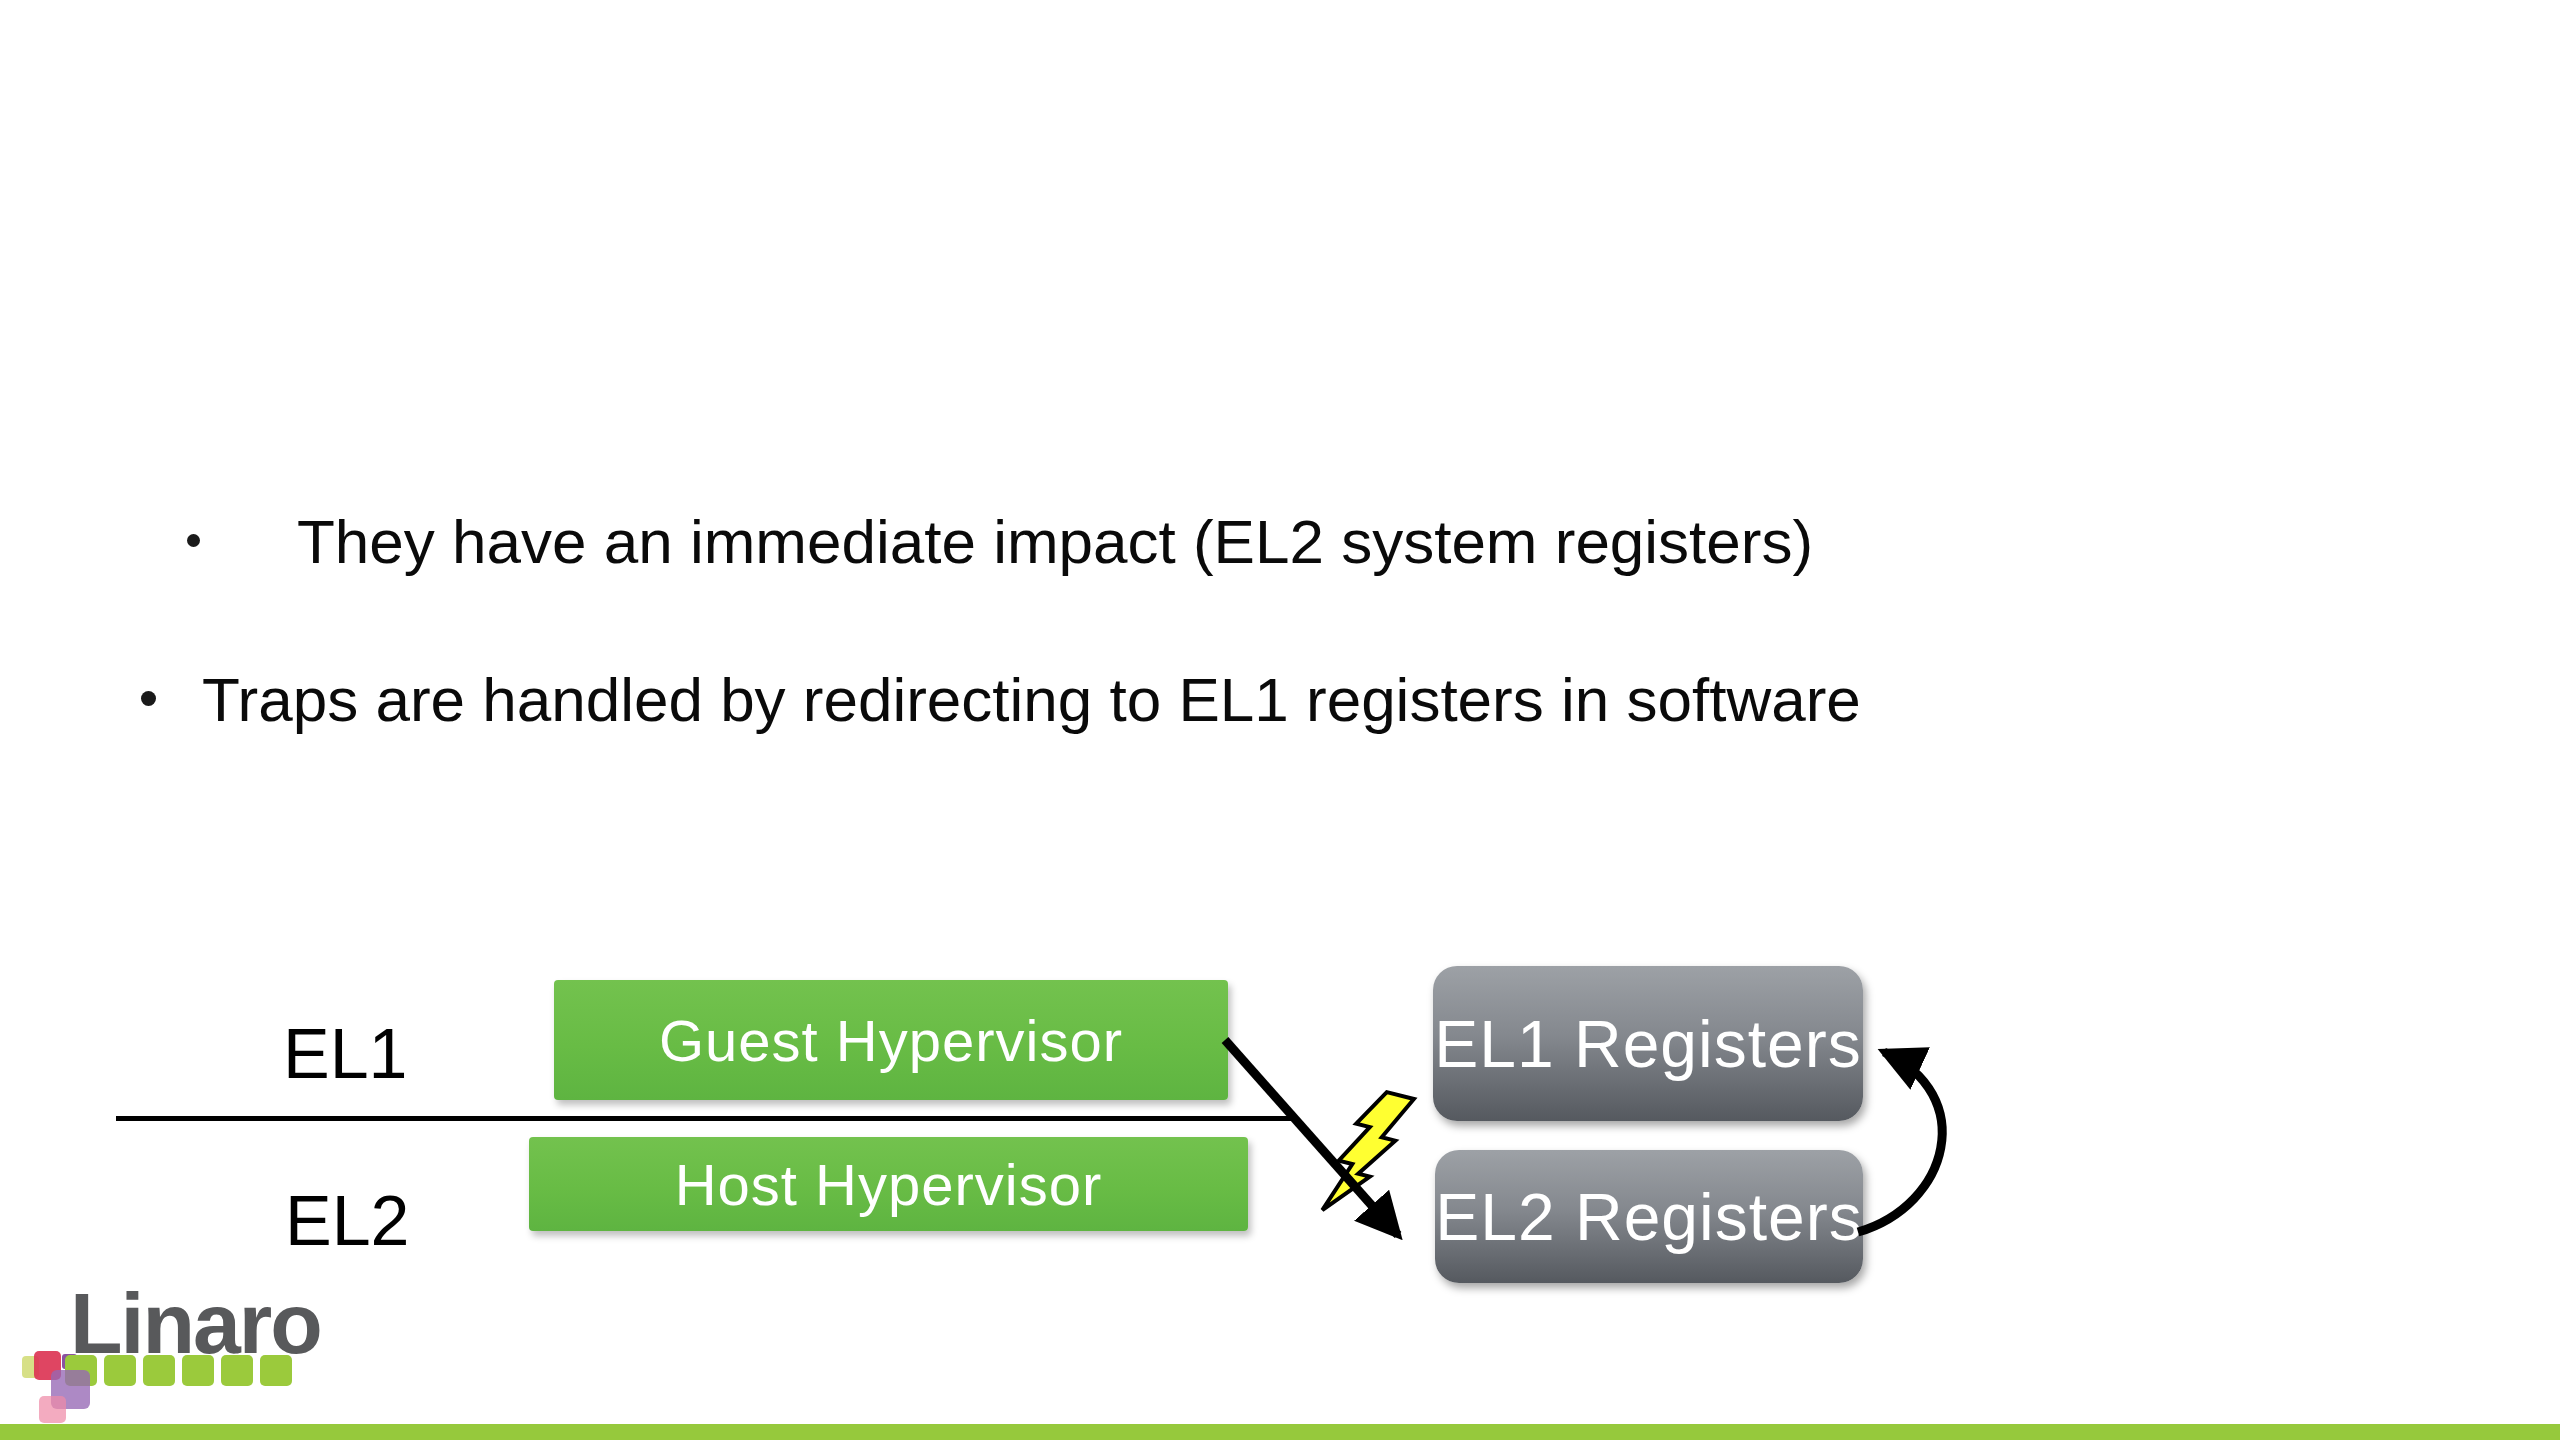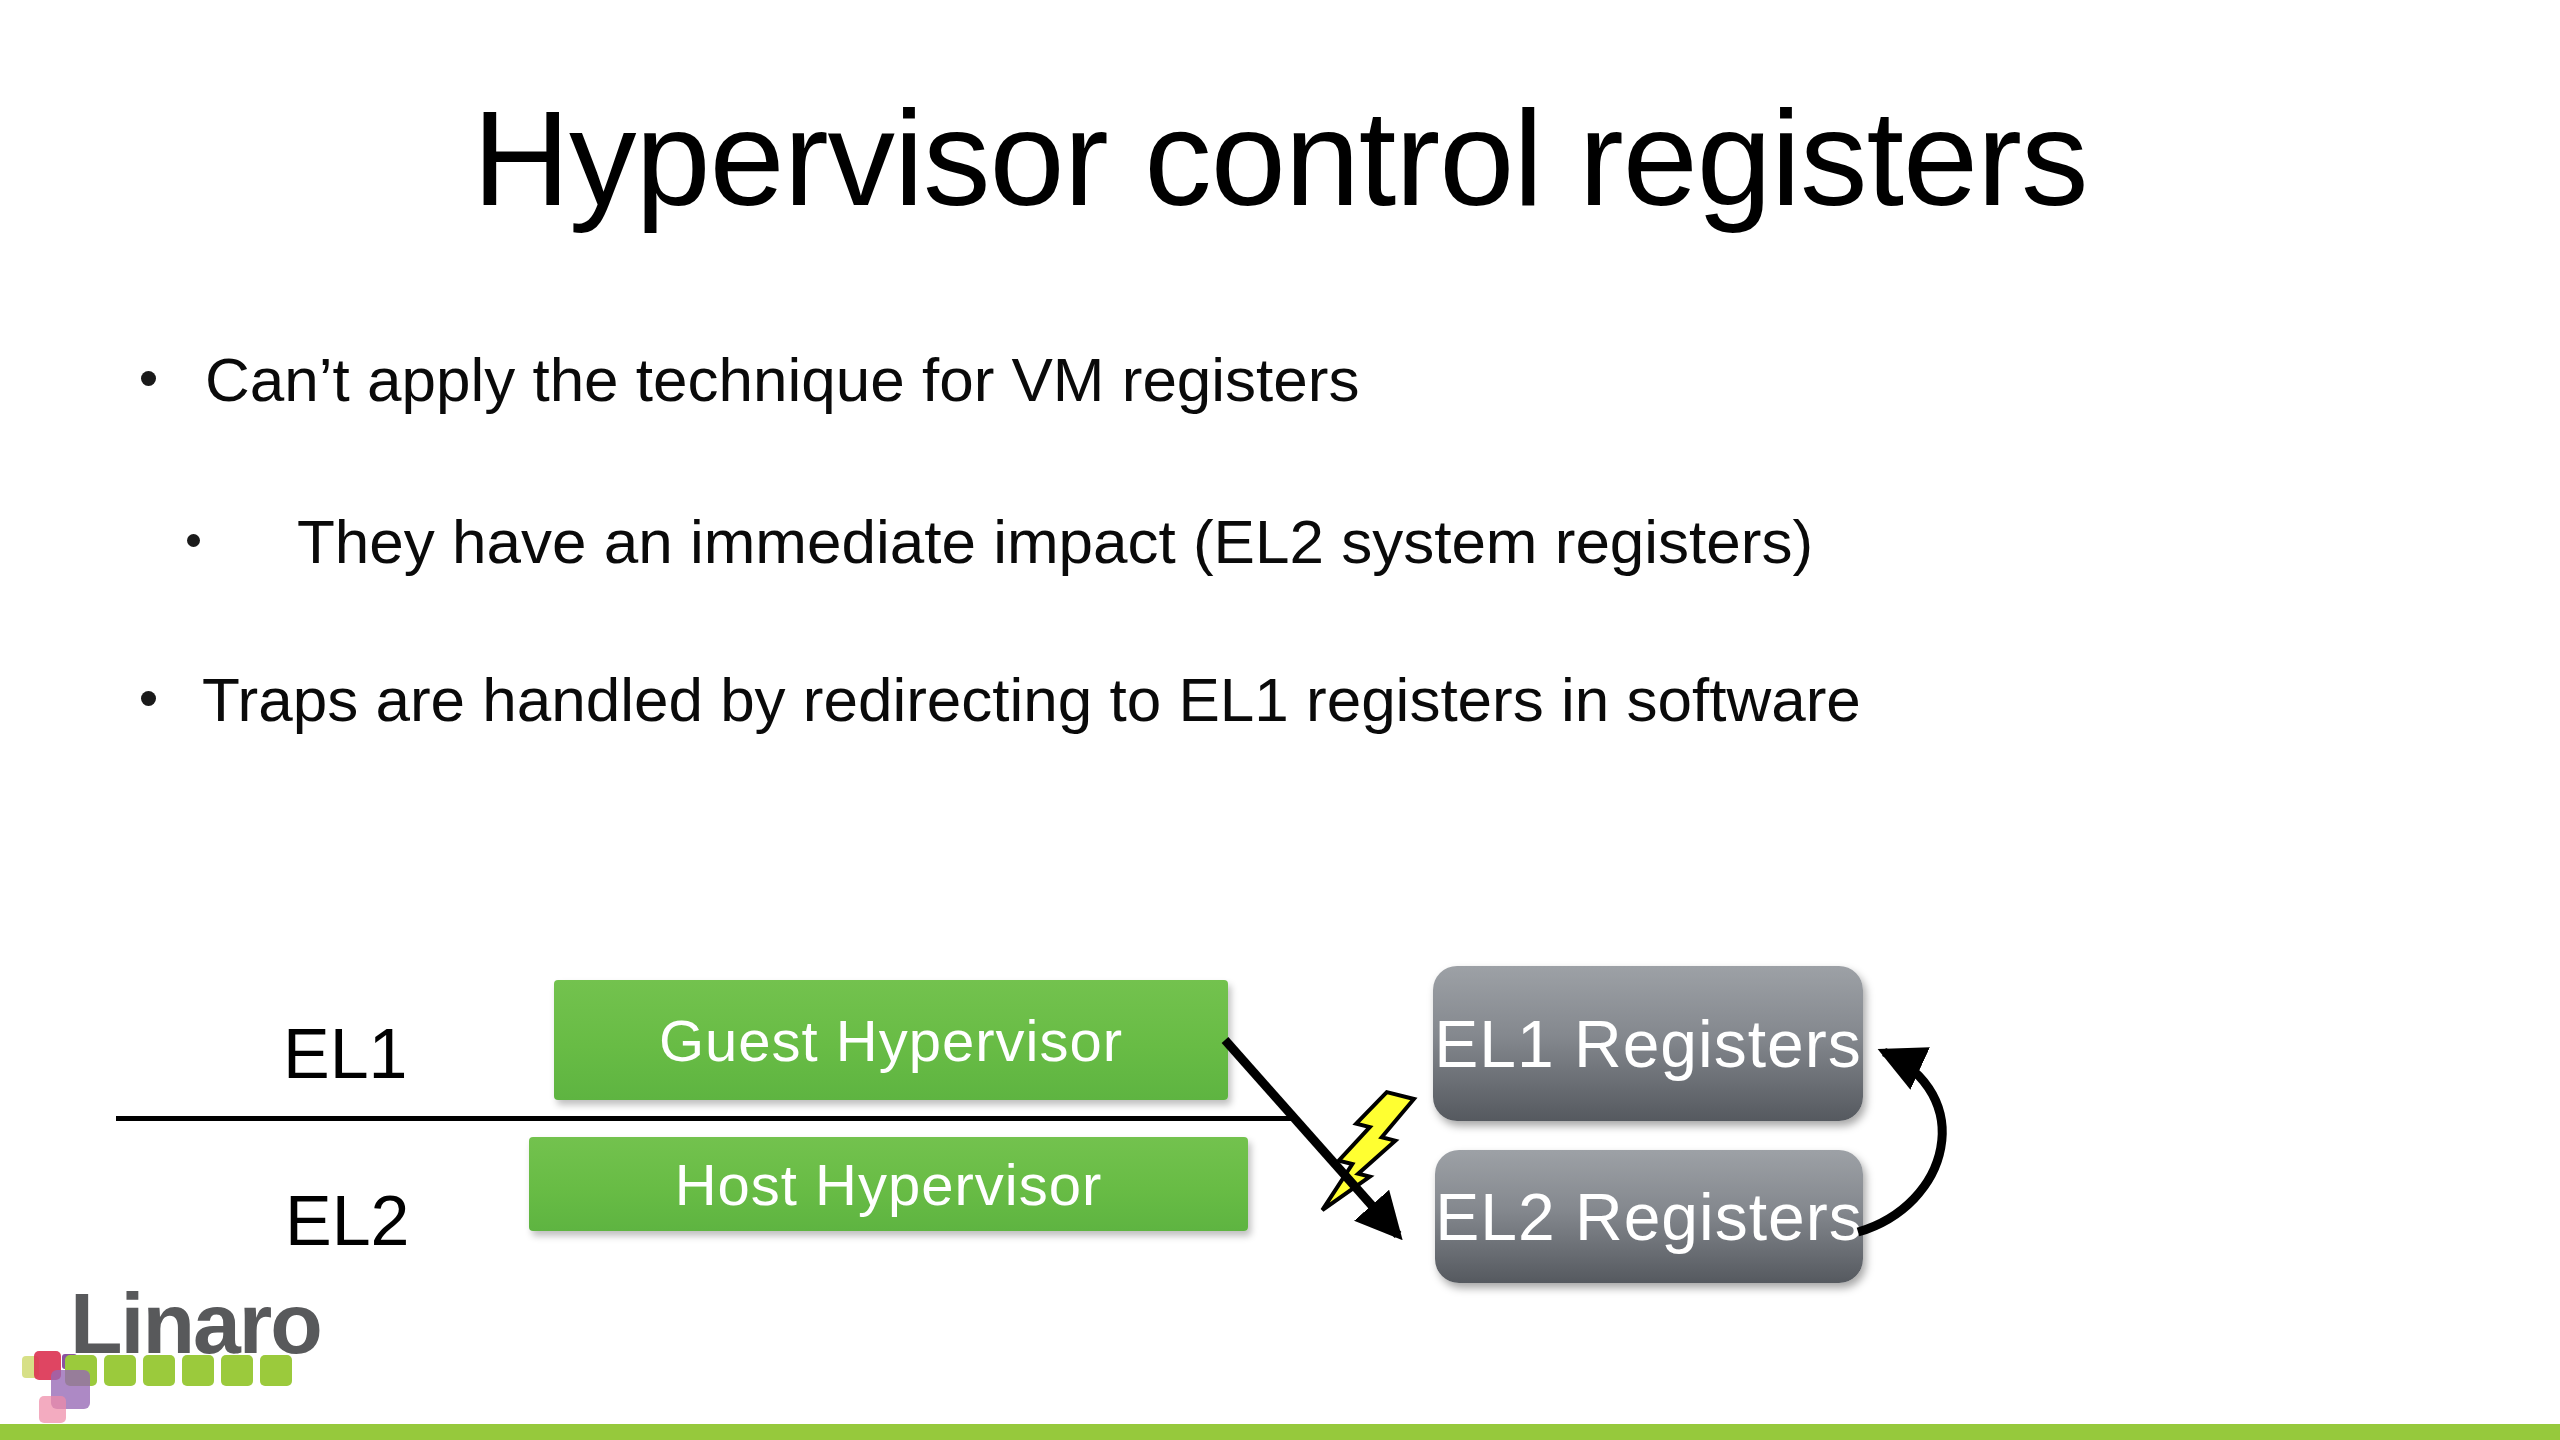--- a/index.html
+++ b/index.html
@@ -76,26 +76,21 @@
   .csq-purple { left:51px; top:100px; width:39px; height:39px; background:#9668b5; opacity:0.78; border-radius:6px; }
   .csq-pink   { left:39px; top:126px; width:27px; height:27px; background:#ef8aa8; opacity:0.72; }
 
   .bottom-bar { position:absolute; left:0; top:1424px; width:2560px; height:16px; background:#96c93c; }
 </style>
 </head>
 <body>
 
 <div class="slide">
 
-  <h1 class="title">Hypervisor control registers</h1>
 
-  <div class="bullet b1">
-    <span class="dot"></span>
-    <span class="btext">Can’t apply the technique for VM registers</span>
-  </div>
   <div class="bullet b2">
     <span class="dot"></span>
     <span class="btext">They have an immediate impact (EL2 system registers)</span>
   </div>
   <div class="bullet b3">
     <span class="dot"></span>
     <span class="btext">Traps are handled by redirecting to EL1 registers in software</span>
   </div>
 
   <div class="el-label el1-label">EL1</div>

